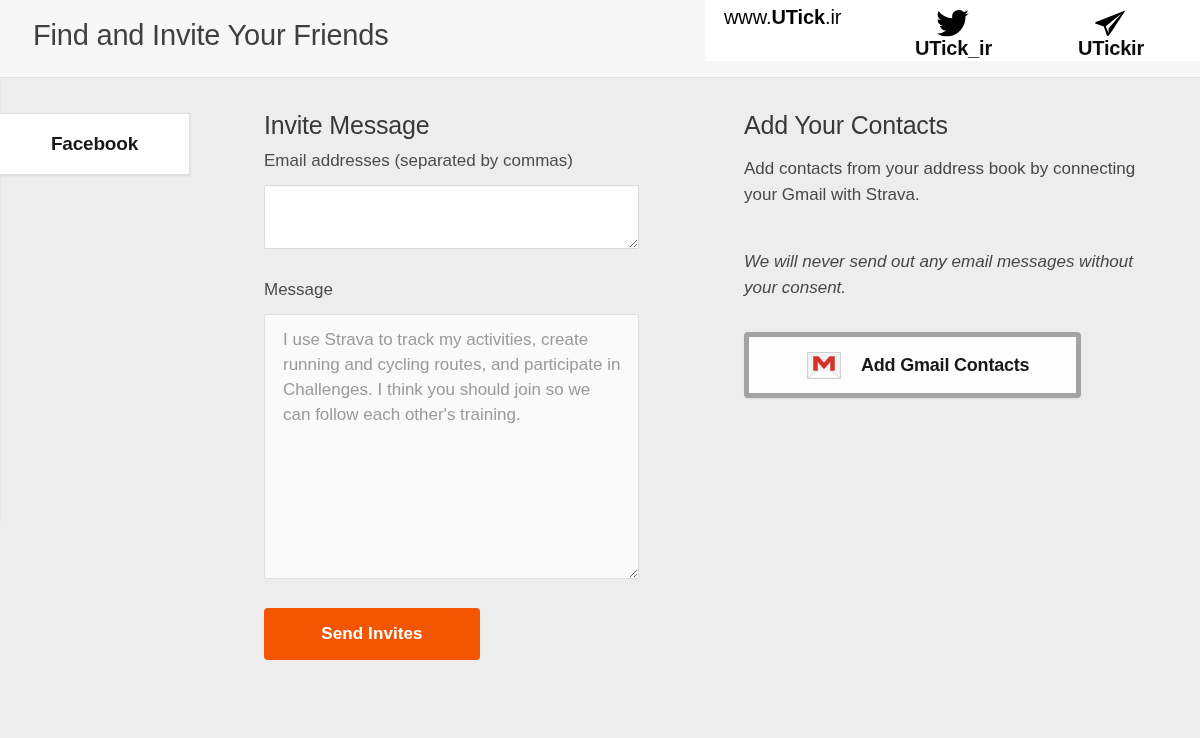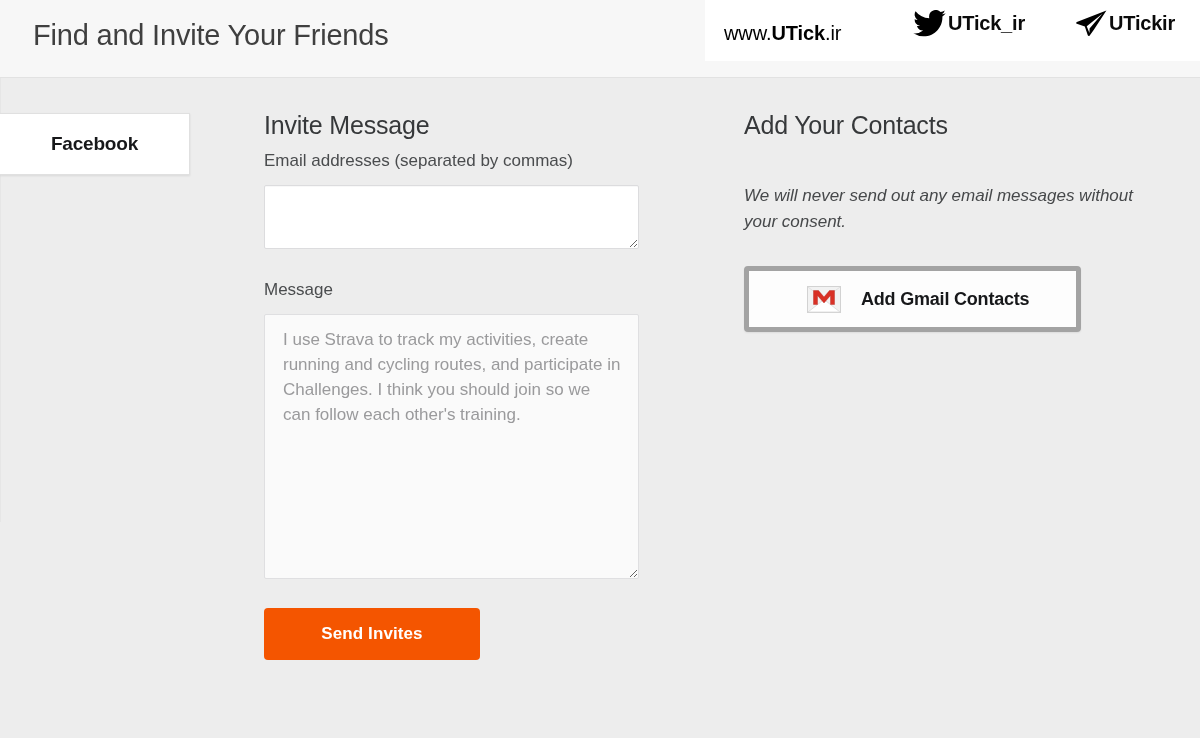--- a/index.html
+++ b/index.html
@@ -53,25 +53,26 @@
     height: 61px;
     background: #ffffff;
     display: flex;
     align-items: center;
   }
   .brand-item {
     display: flex;
     align-items: center;
     color: #0b0b0b;
     white-space: nowrap;
+    flex-direction: column;
   }
   .brand-site {
     position: absolute;
     left: 19px;
-    top: 22px;
+    top: 6px;
     font-size: 20px;
     letter-spacing: -0.1px;
   }
   .brand-site .lite { font-weight: 400; }
   .brand-site .bold { font-weight: 700; }
   .brand-tw {
     position: absolute;
     left: 208px;
     top: 10px;
   }
@@ -298,20 +299,21 @@
     <textarea class="ta-emails" placeholder="" style=""></textarea>
 
     <p class="field-label label-message">Message</p>
     <textarea class="ta-message" placeholder="I use Strava to track my activities, create running and cycling routes, and participate in Challenges. I think you should join so we can follow each other's training." style=""></textarea>
 
     <button class="btn-send">Send Invites</button>
   </div>
 
   <div class="col-contacts">
     <h2 class="section-title">Add Your Contacts</h2>
+    <p class="para">Add contacts from your address book by connecting your Gmail with Strava.</p>
     <p class="para italic">We will never send out any email messages without your consent.</p>
 
     <div class="btn-gmail">
       <span class="gmail-ico">
         <svg class="ico-svg" width="34" height="27" viewBox="0 0 34 27" xmlns="http://www.w3.org/2000/svg">
           <rect x="0.5" y="0.5" width="33" height="26" fill="#f2f2f2" stroke="#d2d2d2"></rect>
           <path d="M1 26 L17 13.5 L33 26 Z" fill="#ffffff" stroke="#d8d8d8" stroke-width="0.8"></path>
           <path d="M1 1 L17 13.5 L33 1" fill="none" stroke="#dcdcdc" stroke-width="0.8"></path>
           <path d="M6.5 18.5 L6.5 4.5 L11.5 4.5 L17 11 L22.5 4.5 L27.5 4.5 L27.5 18.5 L23.5 18.5 L23.5 9.5 L17 17 L10.5 9.5 L10.5 18.5 Z" fill="#d93025"></path>
           <path d="M6.5 18.5 L6.5 4.5 L11.5 4.5 L17 11 L22.5 4.5 L27.5 4.5 L27.5 18.5 L23.5 18.5 L23.5 9.5 L17 17 L10.5 9.5 L10.5 18.5 Z" fill="none" stroke="#b0231c" stroke-width="0.4"></path>

